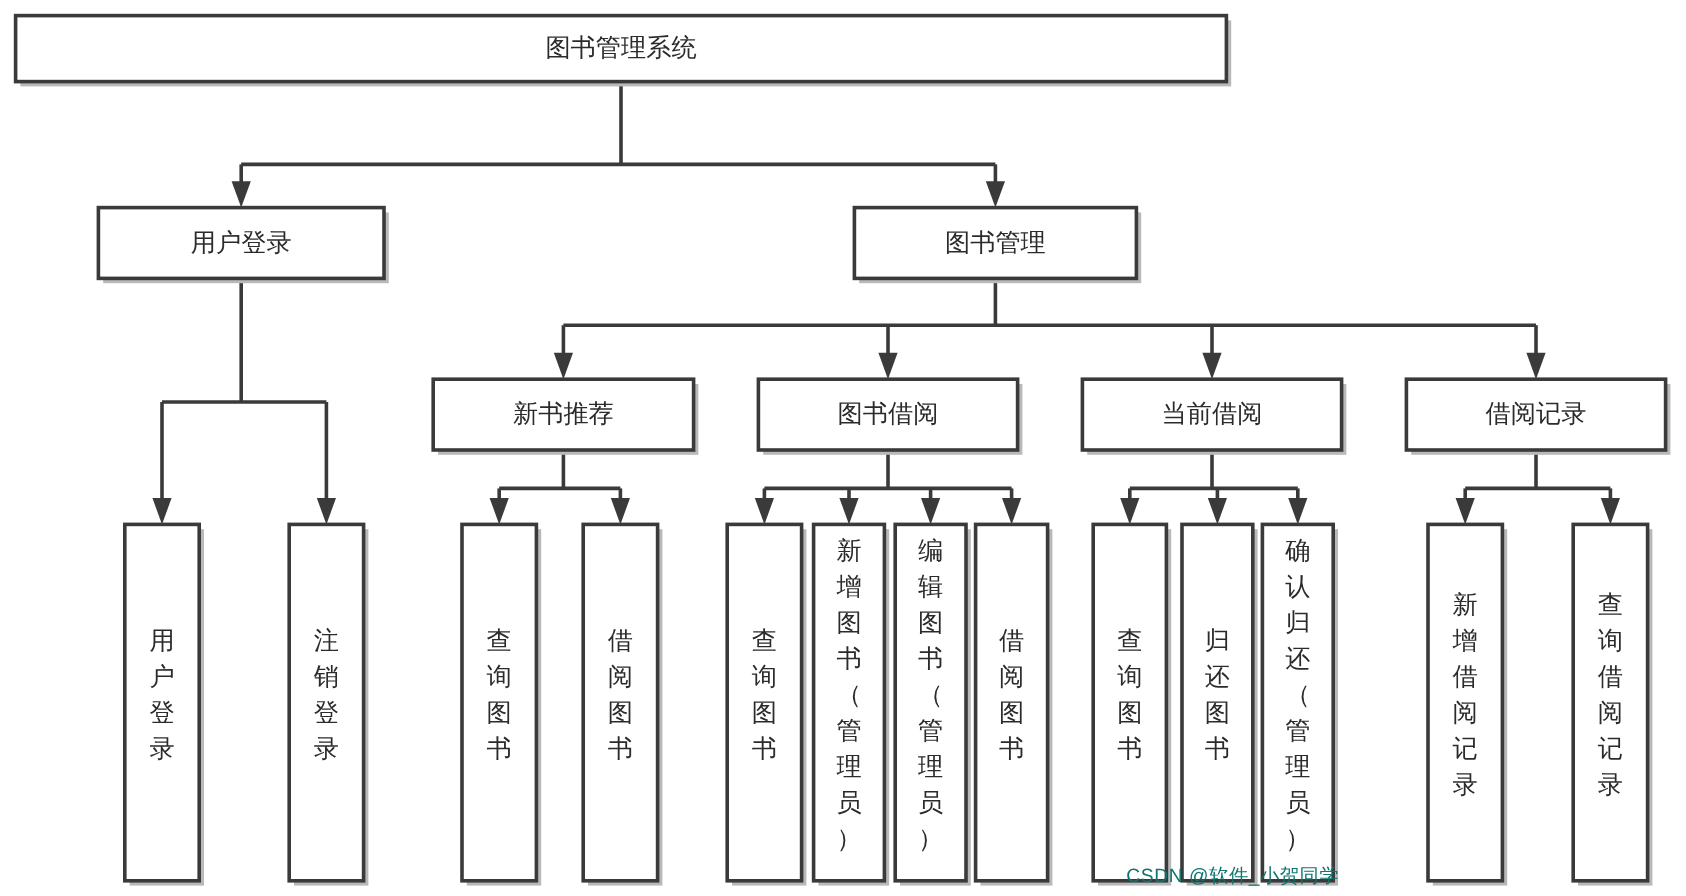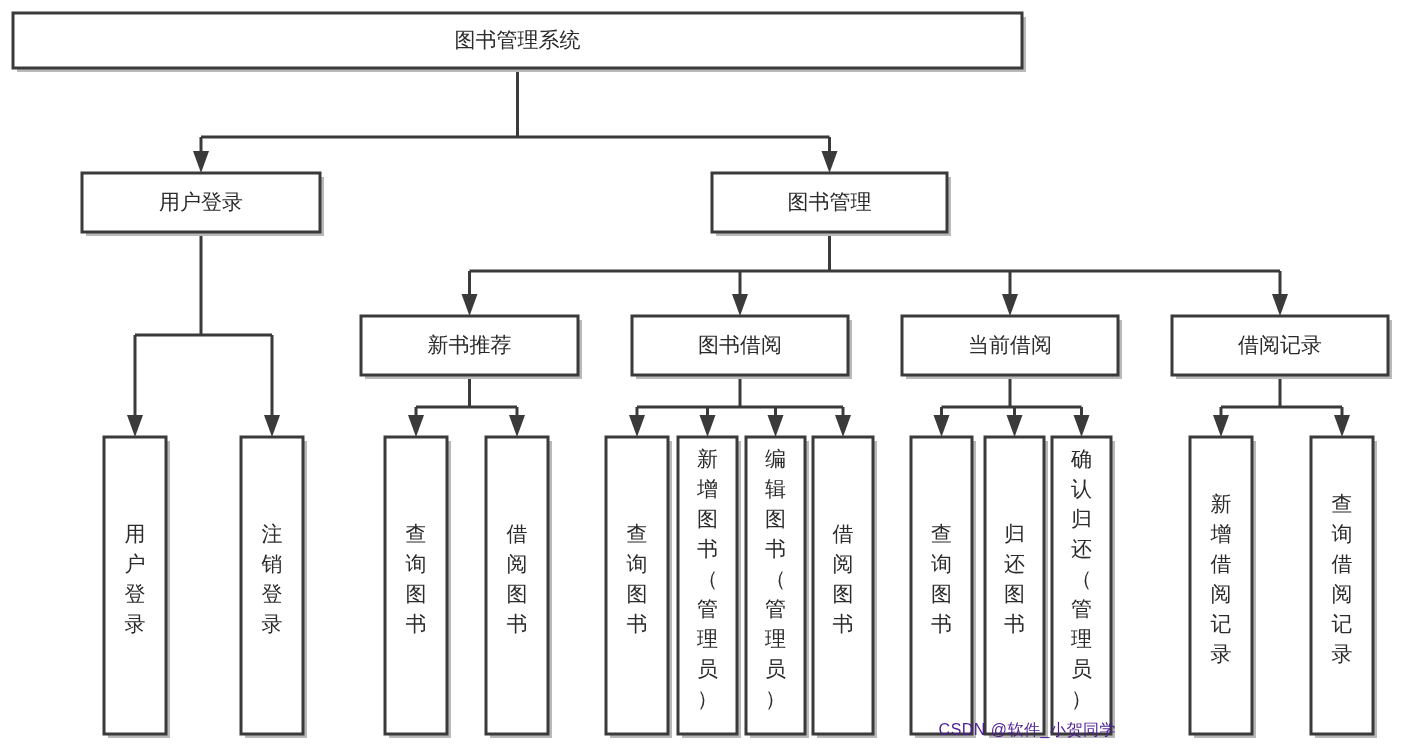--- a/index.html
+++ b/index.html
@@ -58,21 +58,21 @@
   }
   .arrow-head {
     fill: #3a3a3a;
     stroke: none;
   }
   .watermark {
     position: absolute;
     right: 8px;
     bottom: 6px;
     font-size: 16px;
-    color: #4c1d95;
+    color: #0f766e;
     font-family: "Liberation Sans", "DejaVu Sans", sans-serif;
     white-space: nowrap;
     letter-spacing: 0.5px;
     user-select: none;
   }
 </style>
 </head>
 <body>
 
 <div id="diagram-root">

